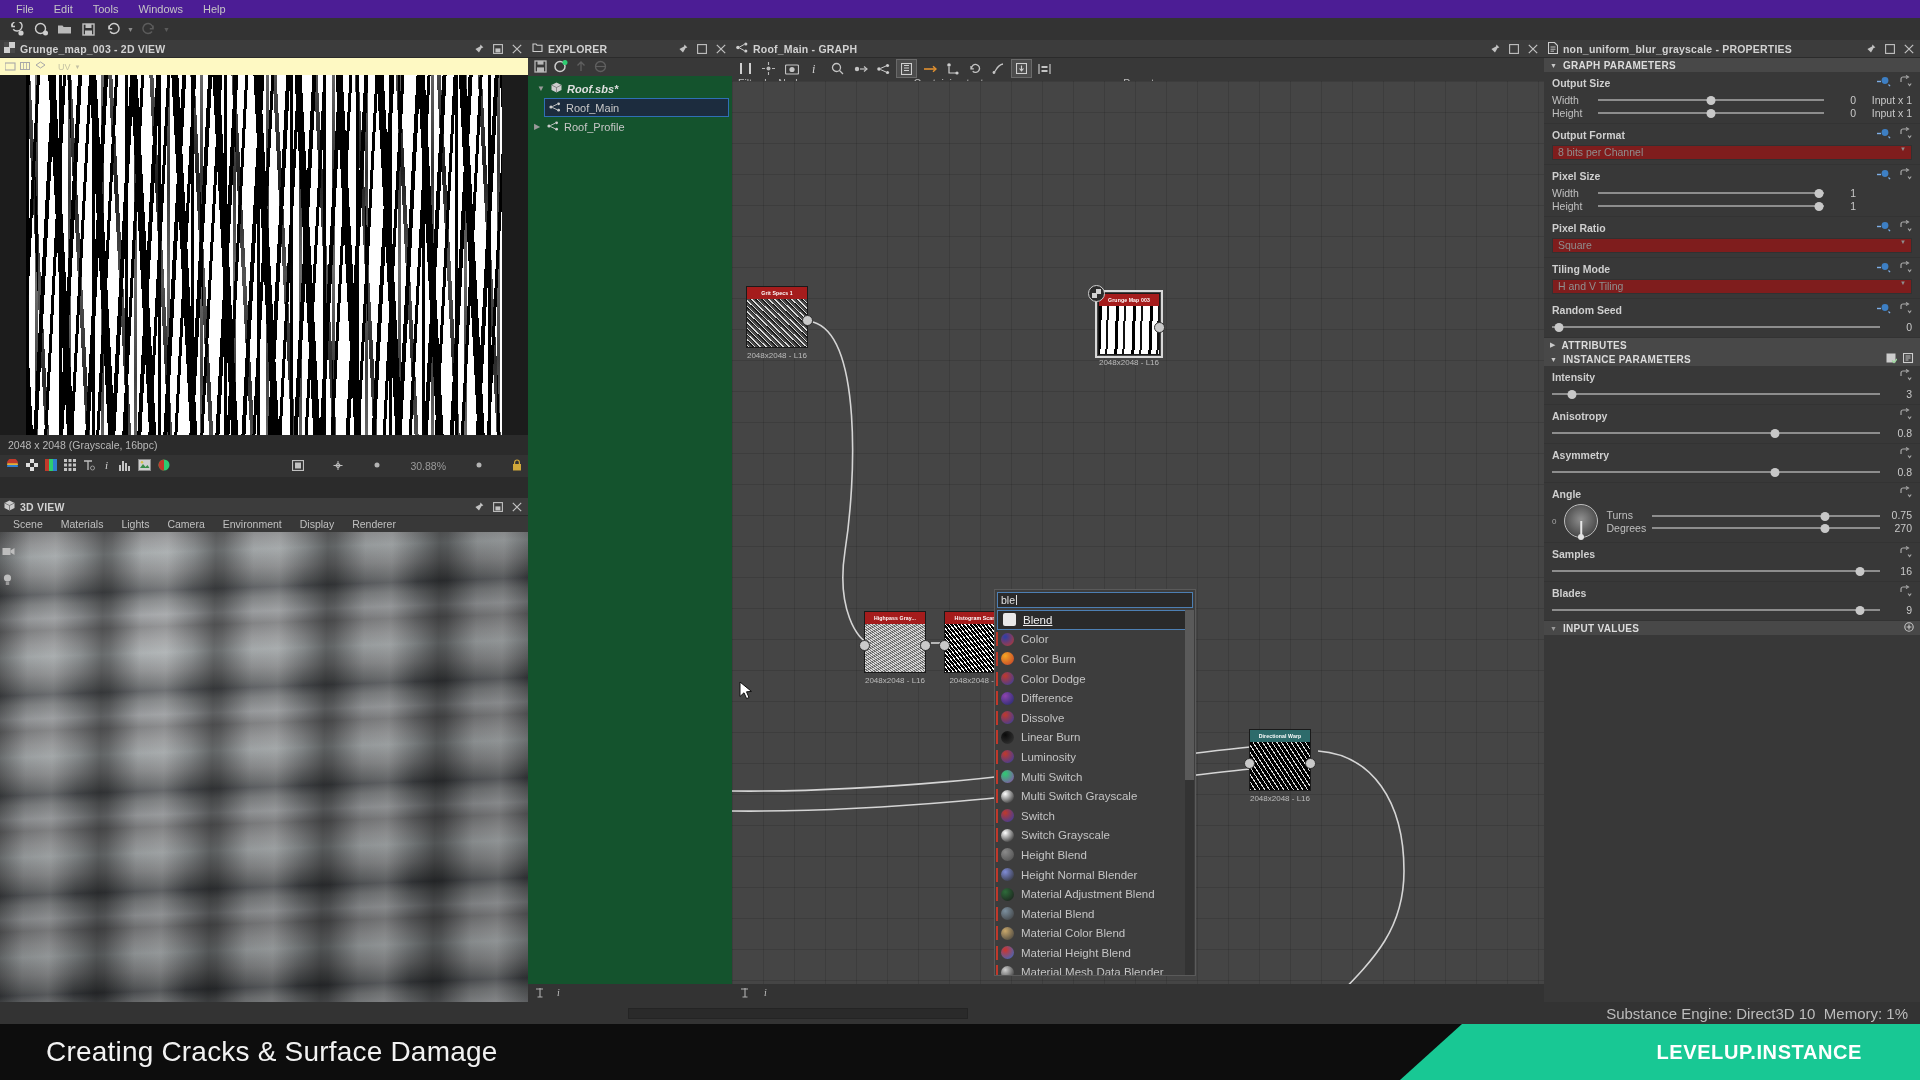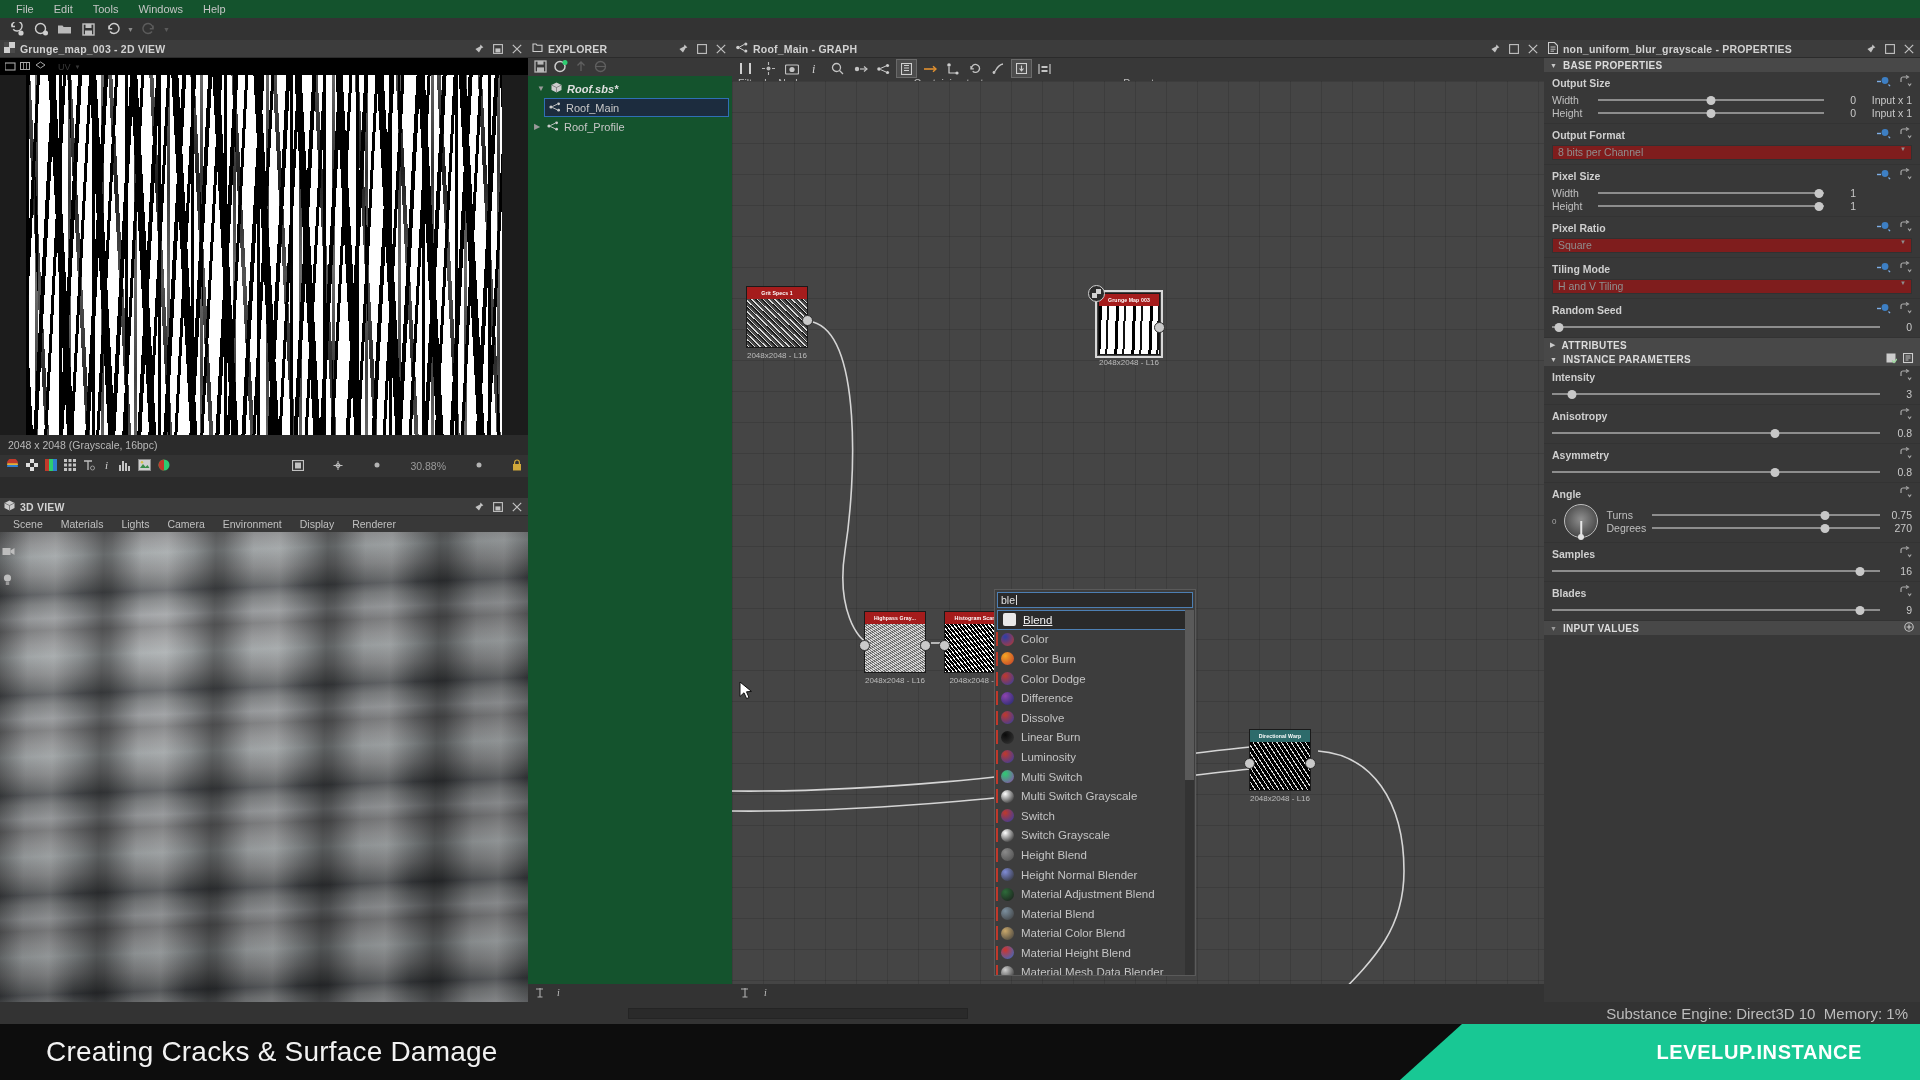--- a/index.html
+++ b/index.html
@@ -9,21 +9,21 @@
     font-family: "Liberation Sans", sans-serif;
     font-size: 11px;
     color: #c8c8c8;
     overflow: hidden;
   }
   .app { position: relative; width: 1920px; height: 1080px; background: #2b2b2b; }
 
   
   .menubar {
     position: absolute; left: 0; top: 0; width: 1920px; height: 18px;
-    background: #14532d; display: flex; align-items: center; padding-left: 6px;
+    background: #4c1d95; display: flex; align-items: center; padding-left: 6px;
   }
   .menubar .mi { padding: 0 10px; font-size: 11px; color: #c5c5c5; line-height: 18px; }
 
   
   .maintoolbar {
     position: absolute; left: 0; top: 18px; width: 1920px; height: 22px;
     background: #333333; display: flex; align-items: center; padding-left: 6px; gap: 3px;
   }
   .tbbtn { width: 21px; height: 19px; display: flex; align-items: center; justify-content: center; }
   .tbbtn svg { display: block; }
@@ -34,21 +34,21 @@
   .panel-title {
     height: 18px; background: #3c3c3c; display: flex; align-items: center;
     padding: 0 4px; gap: 5px; border-bottom: 1px solid #2b2b2b;
   }
   .panel-title .ttext { font-size: 10.5px; font-weight: bold; color: #d2d2d2; letter-spacing: .2px; }
   .panel-title .spacer { flex: 1; }
   .ctrlbtn { width: 14px; height: 14px; display:flex; align-items:center; justify-content:center; color:#b5b5b5;}
 
   
   #view2d { left: 0; top: 40px; width: 528px; height: 458px; background:#2b2b2b; }
-  .v2d-toolbar { height: 17px; background:#000000; display:flex; align-items:center; gap:4px; padding:0 5px;}
+  .v2d-toolbar { height: 17px; background:#fef9c3; display:flex; align-items:center; gap:4px; padding:0 5px;}
   .v2d-canvas { position:relative; height: 360px; background:#1c1c1c; display:flex; align-items:center; justify-content:center;}
   .v2d-img {
     width: 476px; height: 360px;
     background-color:#ffffff;
     background-image:
       repeating-linear-gradient(93deg, rgba(0,0,0,.93) 0 4px, rgba(255,255,255,0) 4px 11px, rgba(0,0,0,.8) 11px 14px, rgba(255,255,255,0) 14px 26px),
       repeating-linear-gradient(87deg, rgba(0,0,0,.85) 0 7px, rgba(255,255,255,0) 7px 19px, rgba(0,0,0,.6) 19px 23px, rgba(255,255,255,0) 23px 41px),
       repeating-linear-gradient(90deg, rgba(0,0,0,.75) 0 3px, rgba(255,255,255,0) 3px 9px, rgba(0,0,0,.55) 9px 12px, rgba(255,255,255,0) 12px 33px),
       linear-gradient(177deg, rgba(255,255,255,.35) 0%, rgba(0,0,0,.25) 30%, rgba(255,255,255,.3) 55%, rgba(0,0,0,.2) 80%, rgba(255,255,255,.25) 100%);
     filter: contrast(1.9) brightness(1.05);
@@ -862,21 +862,21 @@
         </span>
       <span class="ctrlbtn">
           <svg width="10" height="10" viewBox="0 0 10 10">
             <path d="M0.8 0.8 9.2 9.2M9.2 0.8 0.8 9.2" stroke="#c2c2c2" stroke-width="1.2"></path>
           </svg>
         </span>
     </div>
 
     <div class="sec-header">
       <span style="font-size:7px;color:#c8c8c8;">▼</span>
-      <span class="st">BASE PROPERTIES</span>
+      <span class="st">GRAPH PARAMETERS</span>
     </div>
     <div id="baseparams">
         <div class="prow">
           <div class="plabel">
             <span>Output Size</span>
             <span class="picons">
               <span><svg width="15" height="13" viewBox="0 0 15 13">
                   <path d="M0 6.5h4" stroke="#7fb0e8" stroke-width="1.4"></path>
                   <circle cx="8" cy="5.5" r="3.4" fill="#3d7fc4"></circle>
                   <path d="M11.5 9.5l1.6 1.6" stroke="#7fb0e8" stroke-width="1.2"></path>
@@ -1111,21 +1111,21 @@
                 </svg></span>
             </span>
           </div>
           <div class="angwrap">
             <span class="angzero">0</span>
             <span class="angdial">
               <span class="needle"></span>
               <span class="dot"></span>
             </span>
             <span style="flex:1">
-              <span class="sliderrow" style="display:flex;">
+              <span class="sliderrow" style="display:flex;align-items:flex-end;">
                 <span class="slabel">Turns</span>
                 <span class="track">
                   <span class="knob" style="left:76%"></span>
                 </span>
                 <span class="pval">0.75</span>
               </span>
               <span class="sliderrow" style="display:flex;">
                 <span class="slabel">Degrees</span>
                 <span class="track">
                   <span class="knob" style="left:76%"></span>

